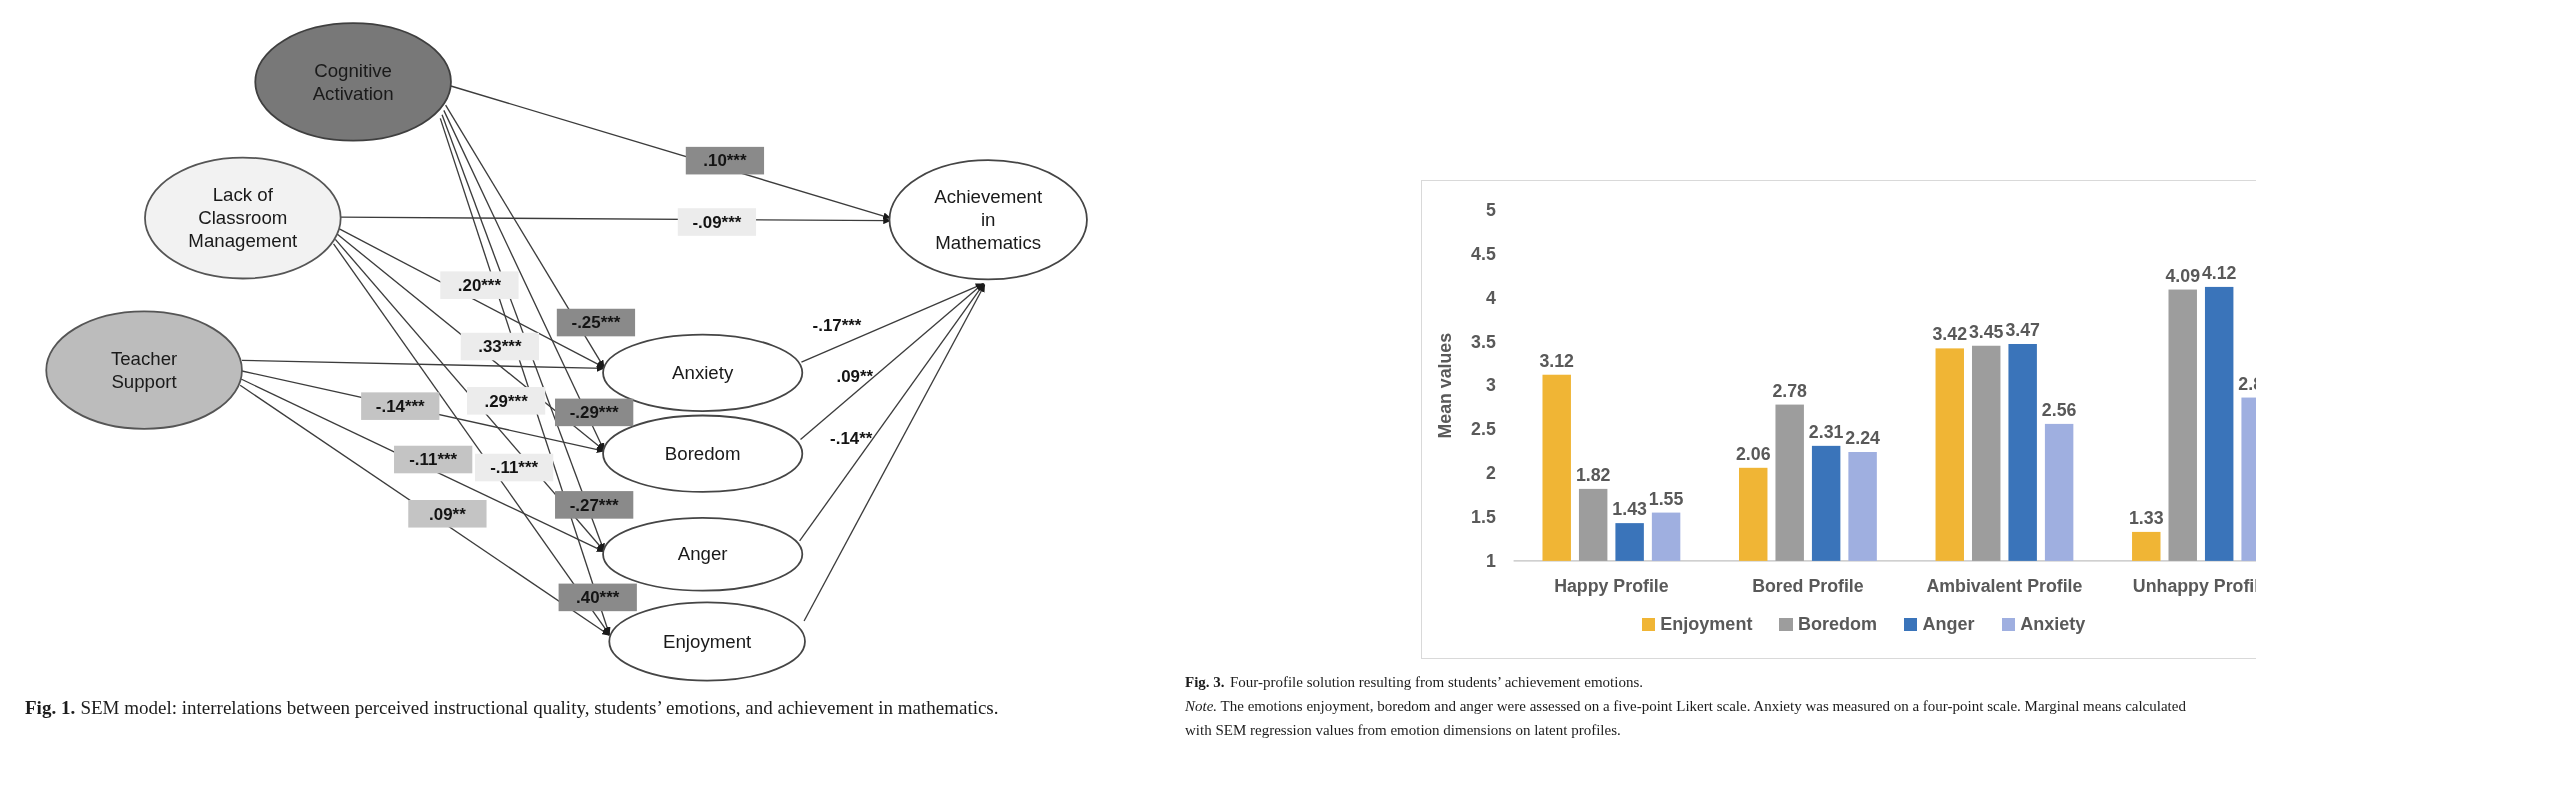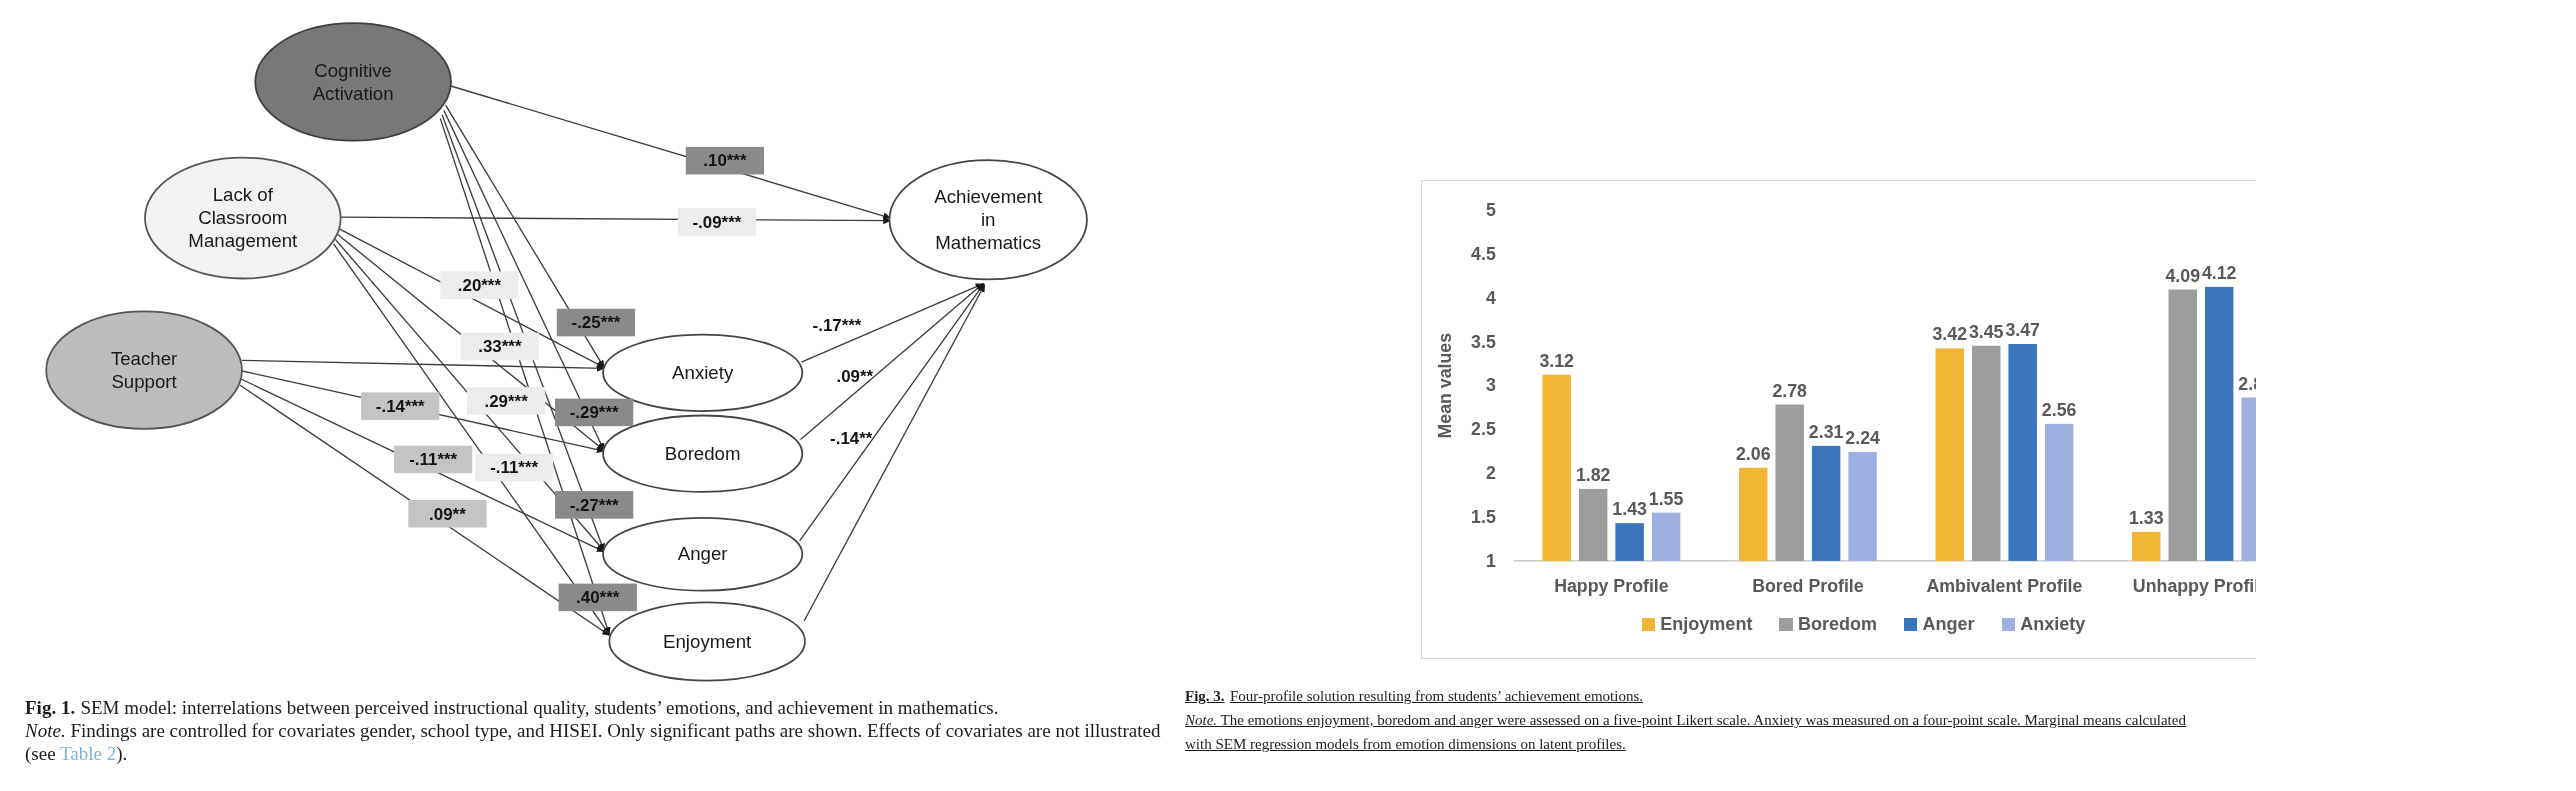--- a/index.html
+++ b/index.html
@@ -3,21 +3,21 @@
 <meta charset="utf-8">
 <style>
   html,body{margin:0;padding:0;background:#ffffff;}
   #page{position:relative;width:2256px;height:792px;background:#ffffff;overflow:hidden;
         font-family:"Liberation Sans", sans-serif;}
   
   #sem-svg{position:absolute;left:0;top:0;}
   
   .caption{position:absolute;font-family:"Liberation Serif", serif;color:#1c1c1c;}
   #fig1-caption{left:25px;top:696px;width:1156px;font-size:19px;line-height:23px;}
-  #fig3-caption{left:1185px;top:684px;width:1384px;font-size:15px;line-height:24px;text-decoration:underline;}
+  #fig3-caption{left:1185px;top:670px;width:1384px;font-size:15px;line-height:24px;}
   .cap-line{white-space:pre-line;}
   .cap-bold{font-weight:bold;margin-right:5.3px;}
   .cap-italic{font-style:italic;}
   a.tbl-link{text-decoration:none;cursor:pointer;}
   
   #chart-panel{position:absolute;left:1421px;top:180px;width:885px;height:479px;
                background:#ffffff;border:0.9px solid #d9d9d9;box-sizing:border-box;}
   #chart-legend{position:absolute;left:0;top:433px;width:100%;display:flex;
                 justify-content:center;align-items:center;gap:27px;}
   .legend-item{display:flex;align-items:center;gap:5.3px;}
@@ -95,21 +95,20 @@
       <text x="668" y="574" text-anchor="middle" font-size="19" font-weight="600" fill="#141414">-.27***</text>
       <rect x="628" y="656" width="88" height="31" fill="#8a8a8a"></rect>
       <text x="672" y="678" text-anchor="middle" font-size="19" font-weight="600" fill="#141414">.40***</text>
       <text x="941" y="372" text-anchor="middle" font-size="19" font-weight="600" fill="#141414">-.17***</text>
       <text x="961" y="429" text-anchor="middle" font-size="19" font-weight="600" fill="#141414">.09**</text>
       <text x="957" y="499" text-anchor="middle" font-size="19" font-weight="600" fill="#141414">-.14**</text>
     </svg>
 
   <div class="caption" id="fig1-caption">
     <div class="cap-line"><span class="cap-bold">Fig. 1.</span><span>SEM model: interrelations between perceived instructional quality, students’ emotions, and achievement in mathematics.</span></div>
-    <div class="cap-line"><span class="cap-italic">Note.</span><span> Findings are controlled for covariates gender, school type, and HISEI. Only significant paths are shown. Effects of covariates are not illustrated (see </span><a class="tbl-link" id="table2-link" style="color: rgb(127, 178, 216);">Table 2</a><span>).</span></div>
   </div>
 
   <div id="chart-panel">
     <svg id="chart-svg" width="883" height="477" viewBox="0 0 993 536">
         <text x="83" y="39" text-anchor="end" font-size="20" font-weight="600" fill="#595959">5</text>
         <text x="83" y="88.375" text-anchor="end" font-size="20" font-weight="600" fill="#595959">4.5</text>
         <text x="83" y="137.75" text-anchor="end" font-size="20" font-weight="600" fill="#595959">4</text>
         <text x="83" y="187.125" text-anchor="end" font-size="20" font-weight="600" fill="#595959">3.5</text>
         <text x="83" y="236.5" text-anchor="end" font-size="20" font-weight="600" fill="#595959">3</text>
         <text x="83" y="285.875" text-anchor="end" font-size="20" font-weight="600" fill="#595959">2.5</text>
@@ -171,17 +170,17 @@
         <div class="legend-item">
           <span class="legend-swatch" style="background: rgb(159, 175, 224);"></span>
           <span class="legend-label">Anxiety</span>
         </div>
       </div>
   </div>
 
   <div class="caption" id="fig3-caption">
     <div class="cap-line"><span class="cap-bold">Fig. 3.</span><span>Four-profile solution resulting from students’ achievement emotions.</span></div>
     <div class="cap-line"><span class="cap-italic">Note.</span><span> The emotions enjoyment, boredom and anger were assessed on a five-point Likert scale. Anxiety was measured on a four-point scale. Marginal means calculated
-with SEM regression models from emotion dimensions on latent profiles.</span></div>
+with SEM regression values from emotion dimensions on latent profiles.</span></div>
   </div>
 
 </div>
 
 
 </body></html>

